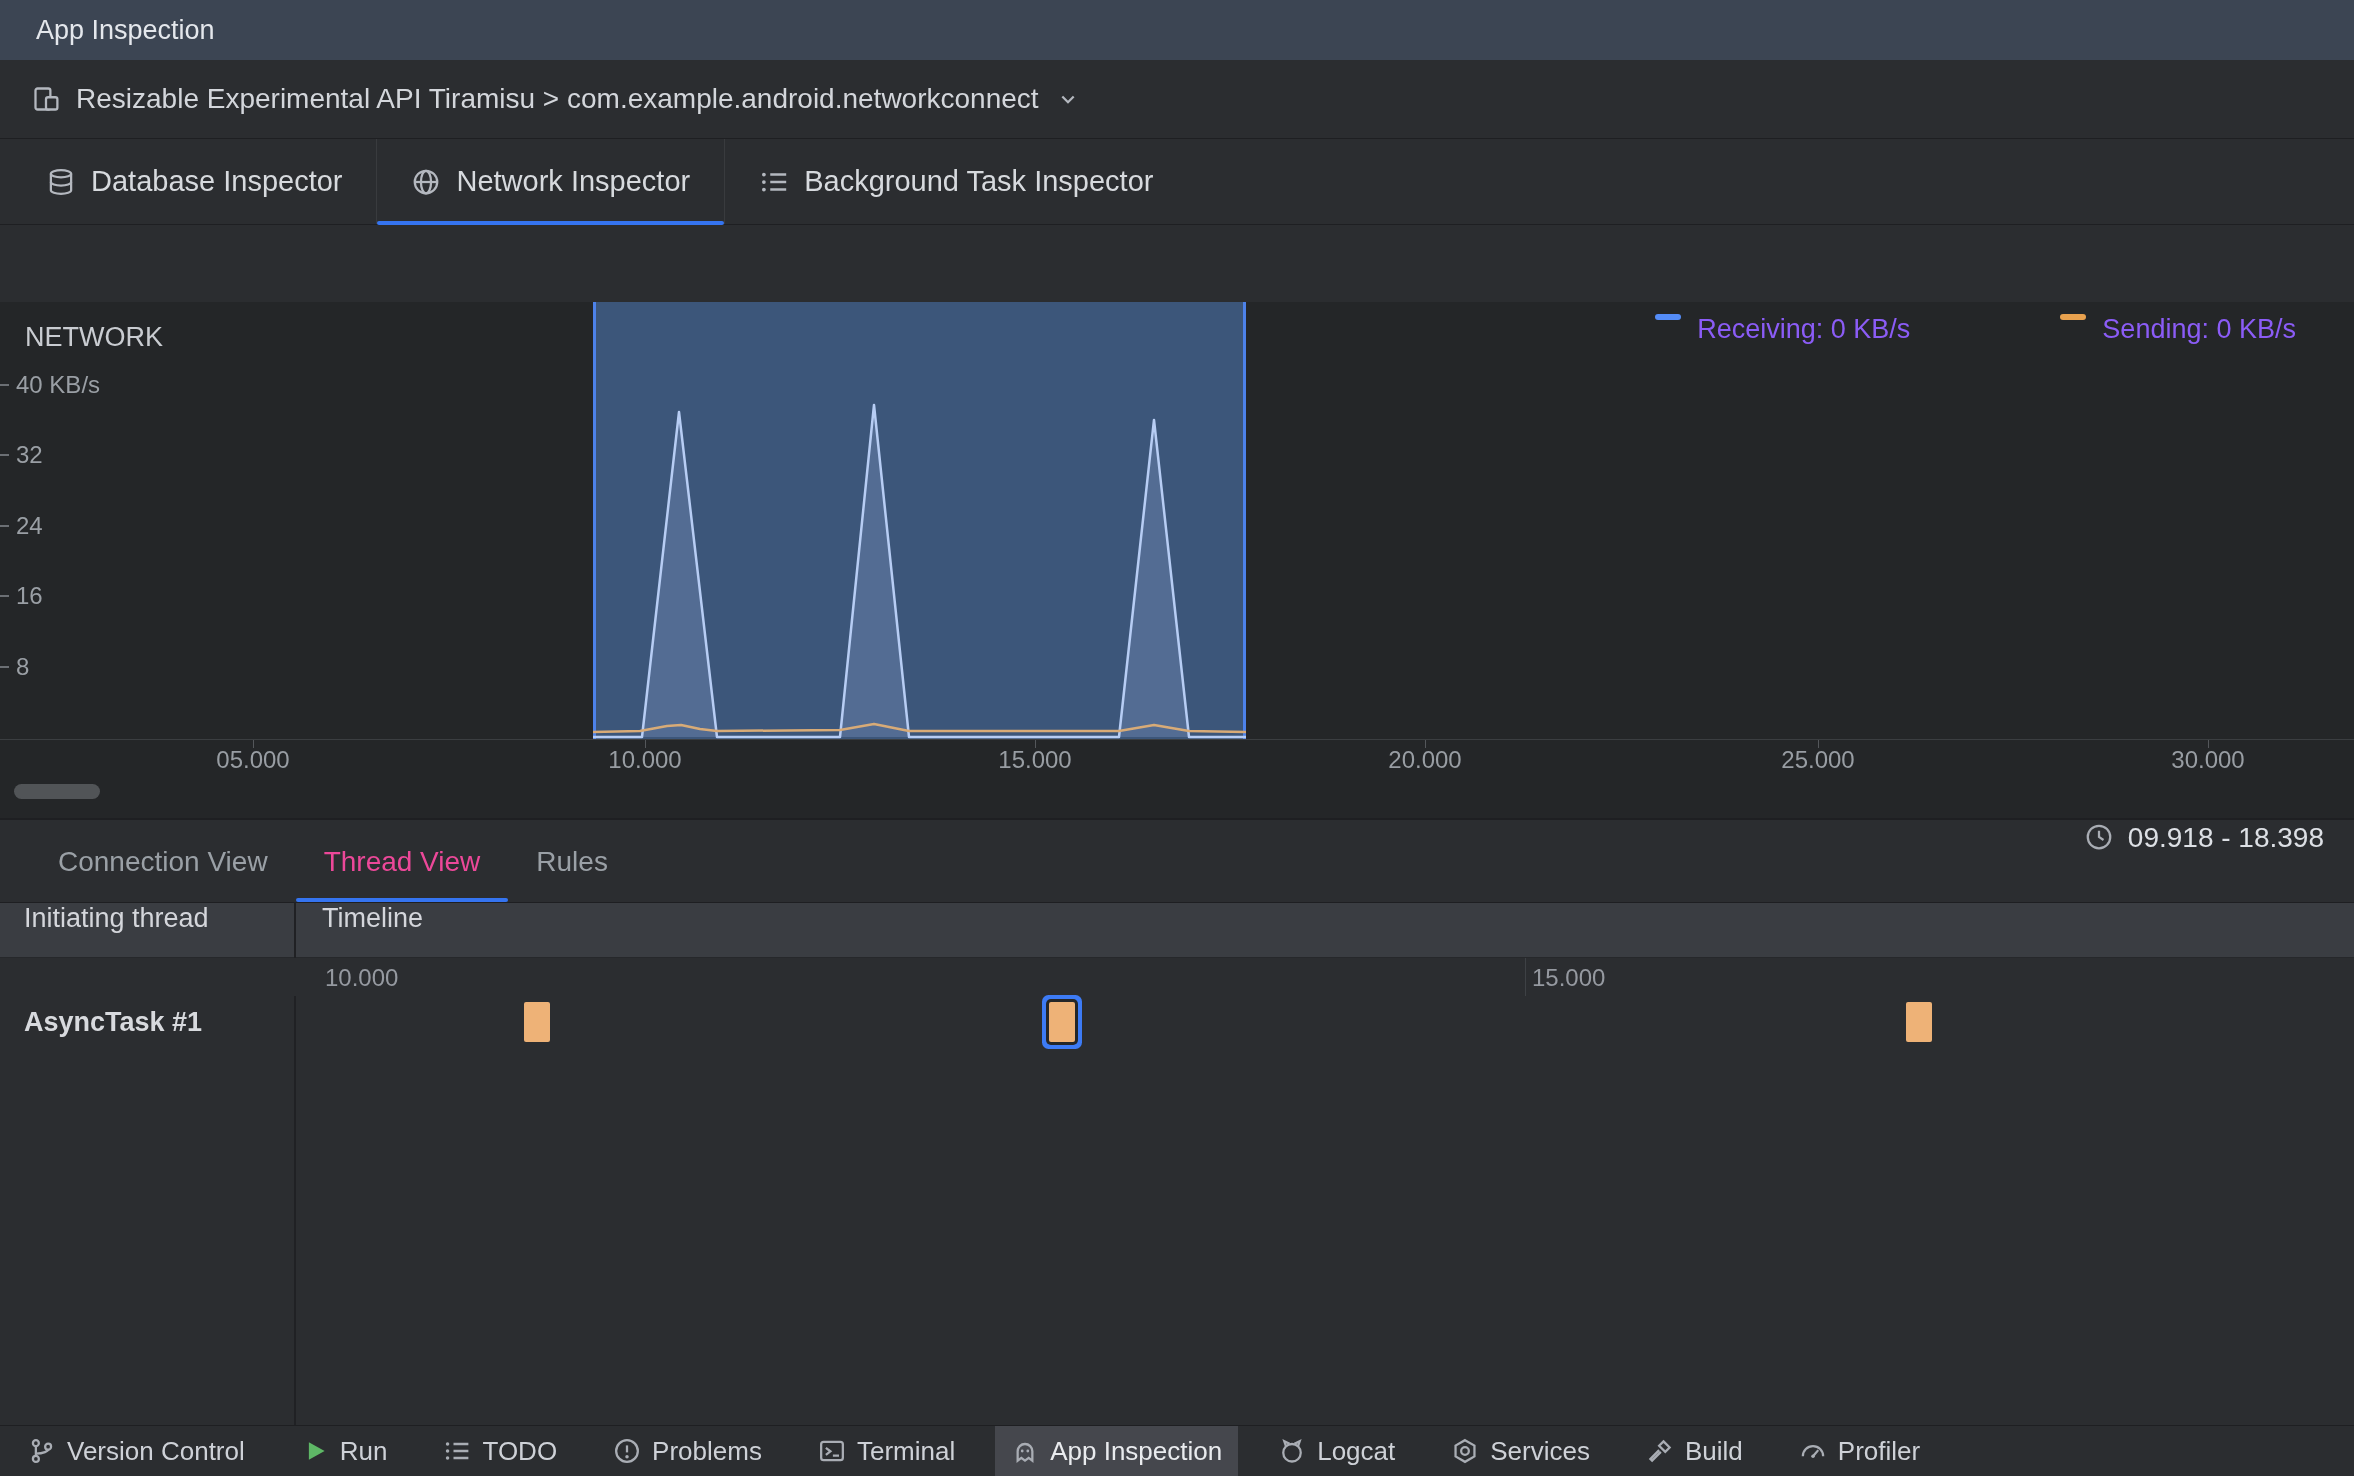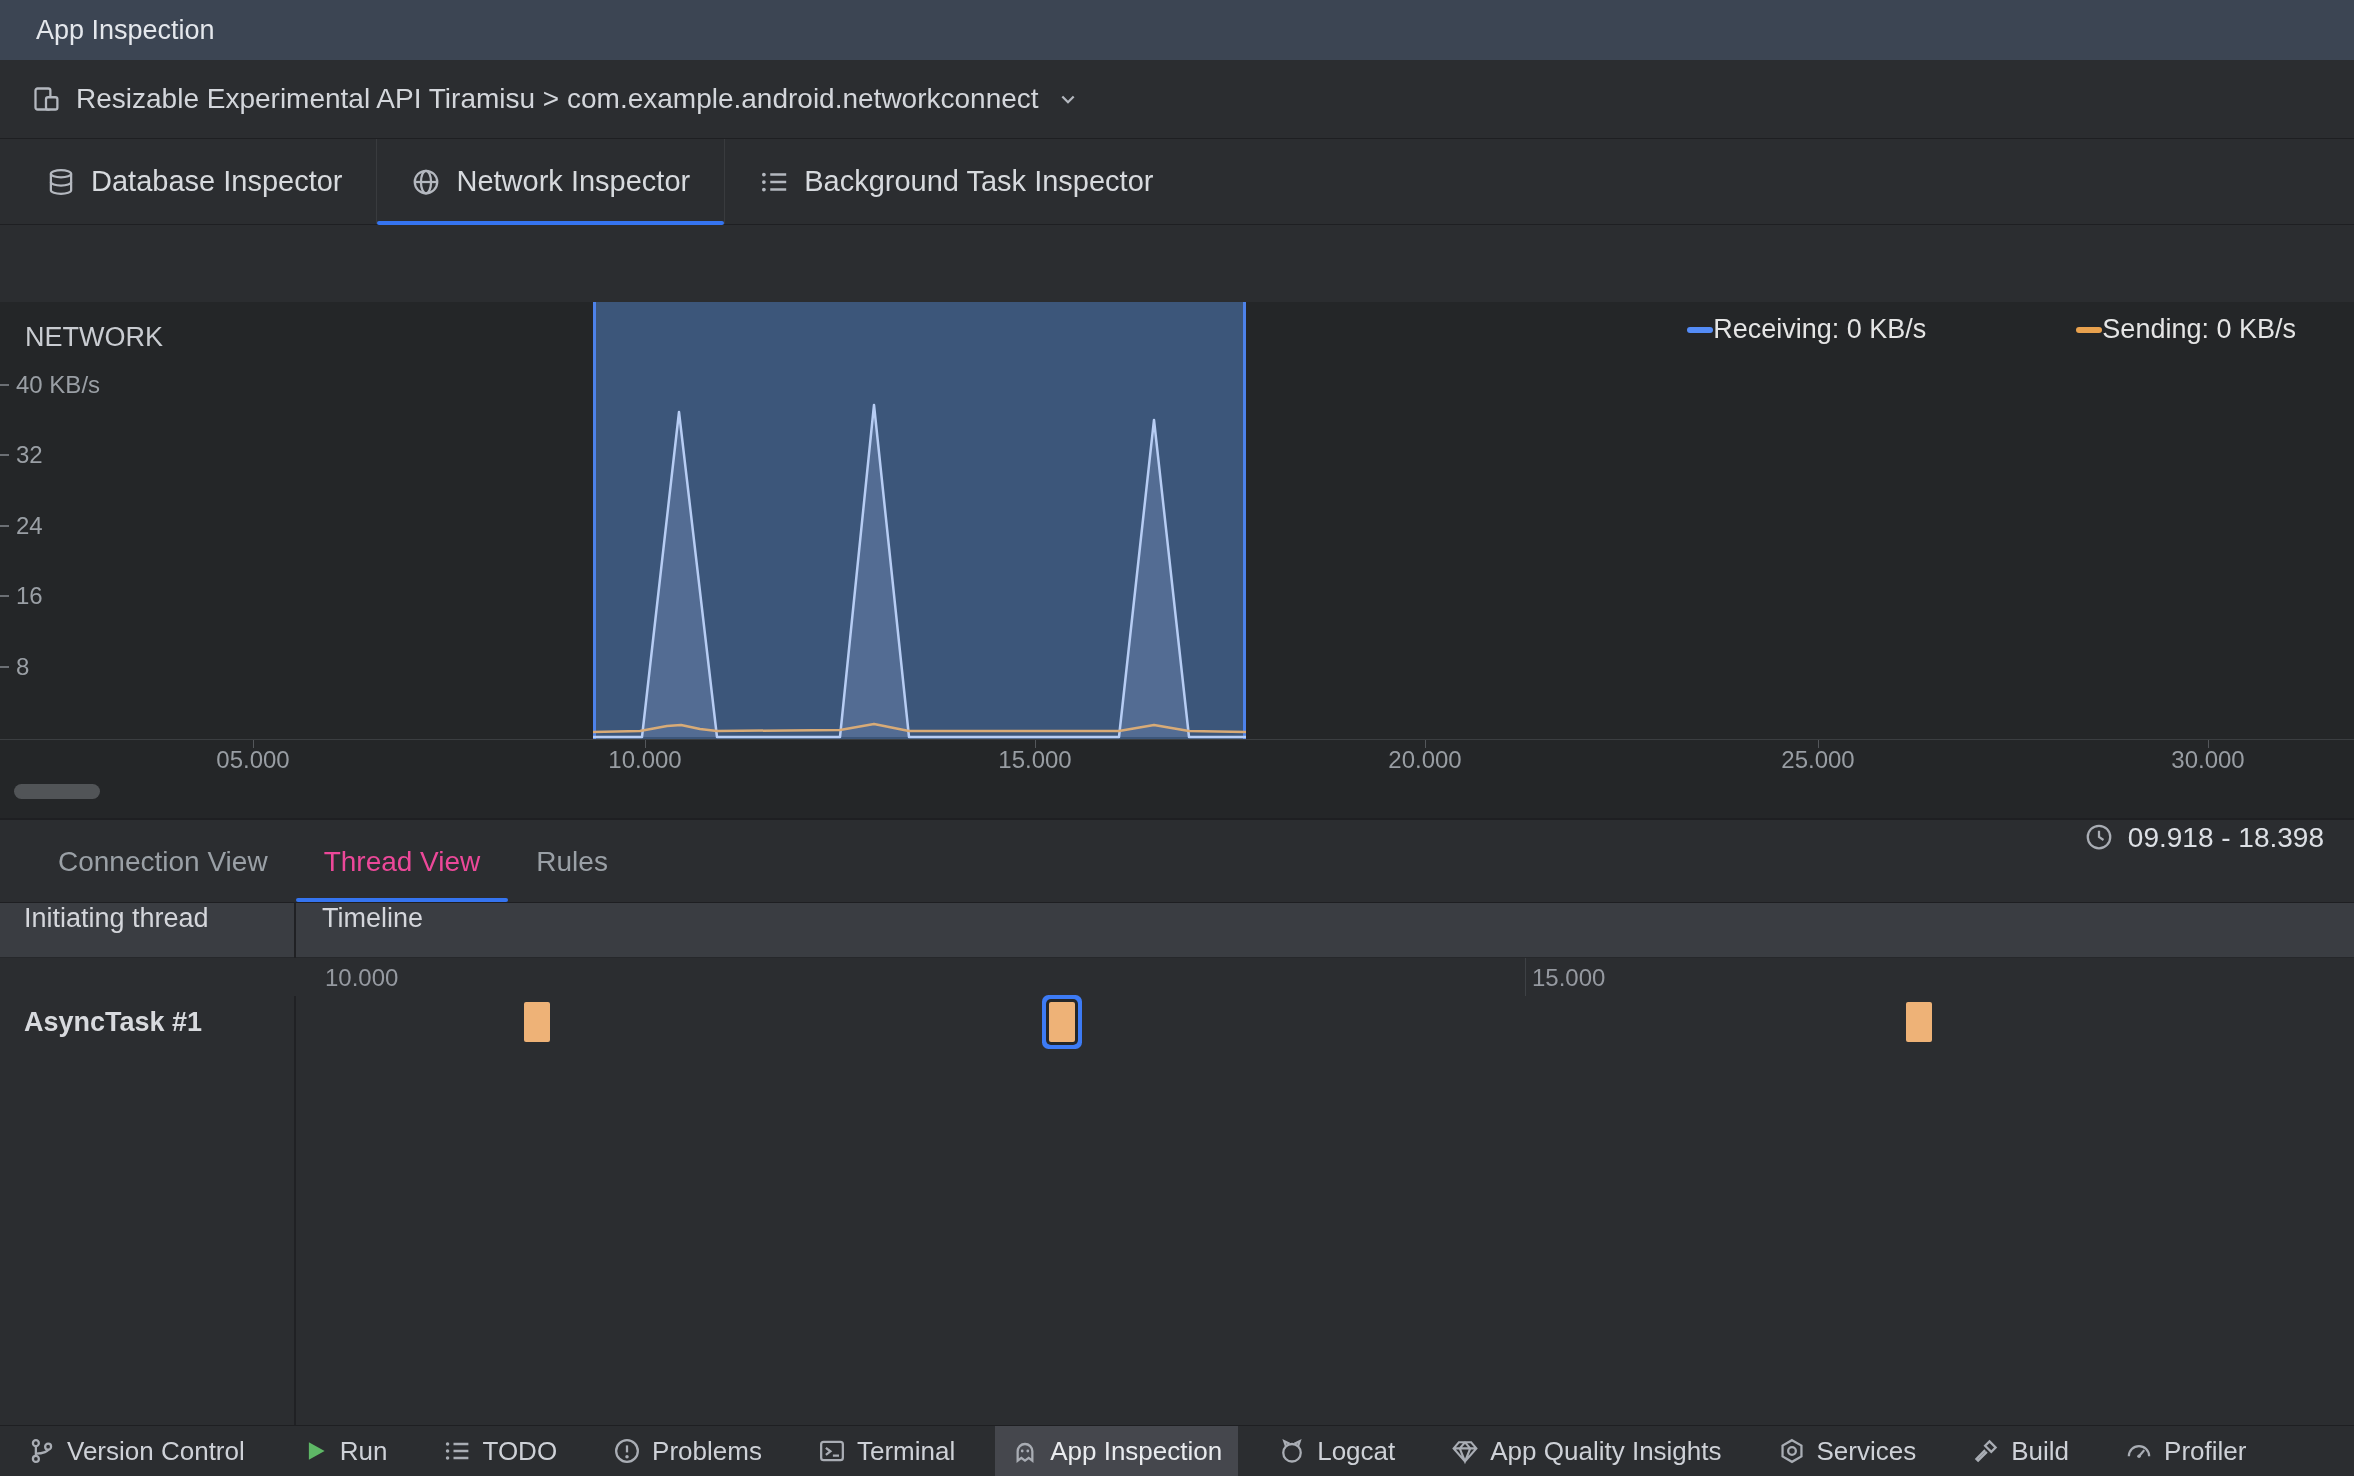--- a/index.html
+++ b/index.html
@@ -29,21 +29,21 @@
 
   .blank-strip { position:absolute; top:226px; left:0; right:0; height:76px; background:#2b2d30; }
 
   
   .chart-panel { position:absolute; top:302px; left:0; right:0; height:518px; background:#242628;
                  border-bottom:2px solid #1e1f22; }
   .chart-title { position:absolute; top:20px; left:25px; font-size:27px; color:#c9ccd1; }
   .ytick-label { position:absolute; left:16px; font-size:24px; color:#9a9fa5; }
   .ytick-mark  { position:absolute; left:0; width:9px; height:2px; background:#6b6f74; }
   .legend { position:absolute; top:12px; right:58px; display:flex; gap:150px; }
-  .legend-item { display:flex; align-items:center; gap:0; font-size:27px; color:#e5e5e5; }
+  .legend-item { display:flex; align-items:flex-start; gap:16px; font-size:27px; color:#8b5cf6; }
   .swatch { width:26px; height:6px; border-radius:3px; }
   .swatch-recv { background:#548cf7; }
   .swatch-send { background:#e8a14e; }
   .selection { position:absolute; left:593px; top:0; width:653px; height:437px;
                background:rgba(84,134,203,0.50); border-left:3px solid #4d82ea;
                border-right:3px solid #4d82ea; }
   .chart-svg { position:absolute; left:0; top:0; }
   .axis-line { position:absolute; top:437px; left:0; right:0; height:1px; background:#3b3e41; }
   .xtick-mark { position:absolute; top:438px; width:1px; height:8px; background:#54575b; }
   .xtick-label { position:absolute; top:444px; transform:translateX(-50%); font-size:24px; color:#989da3; }
@@ -304,28 +304,20 @@
       <span class="icon">
         <svg width="28" height="28" viewBox="0 0 16 16" fill="none" stroke="currentColor" stroke-width="1.3">
           <circle cx="8" cy="9" r="5"></circle>
           <path d="M4.6 5.4L3.6 2.4l3 1.5 M11.4 5.4l1-3-3 1.5"></path>
         </svg>
       </span>
       <span>Logcat</span>
     </div>
     <div class="tool-item">
       <span class="icon">
-        <svg width="28" height="28" viewBox="0 0 16 16" fill="none" stroke="currentColor" stroke-width="1.2">
-          <path d="M4.5 3h7l3 3.5L8 14 1.5 6.5z M1.5 6.5h13 M8 14L5 6.5 8 3l3 3.5z"></path>
-        </svg>
-      </span>
-      <span>App Quality Insights</span>
-    </div>
-    <div class="tool-item">
-      <span class="icon">
         <svg width="28" height="28" viewBox="0 0 16 16" fill="none" stroke="currentColor" stroke-width="1.3">
           <path d="M8 1.8l5.4 3.1v6.2L8 14.2l-5.4-3.1V4.9z"></path>
             <circle cx="8" cy="8" r="2.2"></circle>
         </svg>
       </span>
       <span>Services</span>
     </div>
     <div class="tool-item">
       <span class="icon">
         <svg width="28" height="28" viewBox="0 0 16 16" fill="none" stroke="currentColor" stroke-width="1.3">

